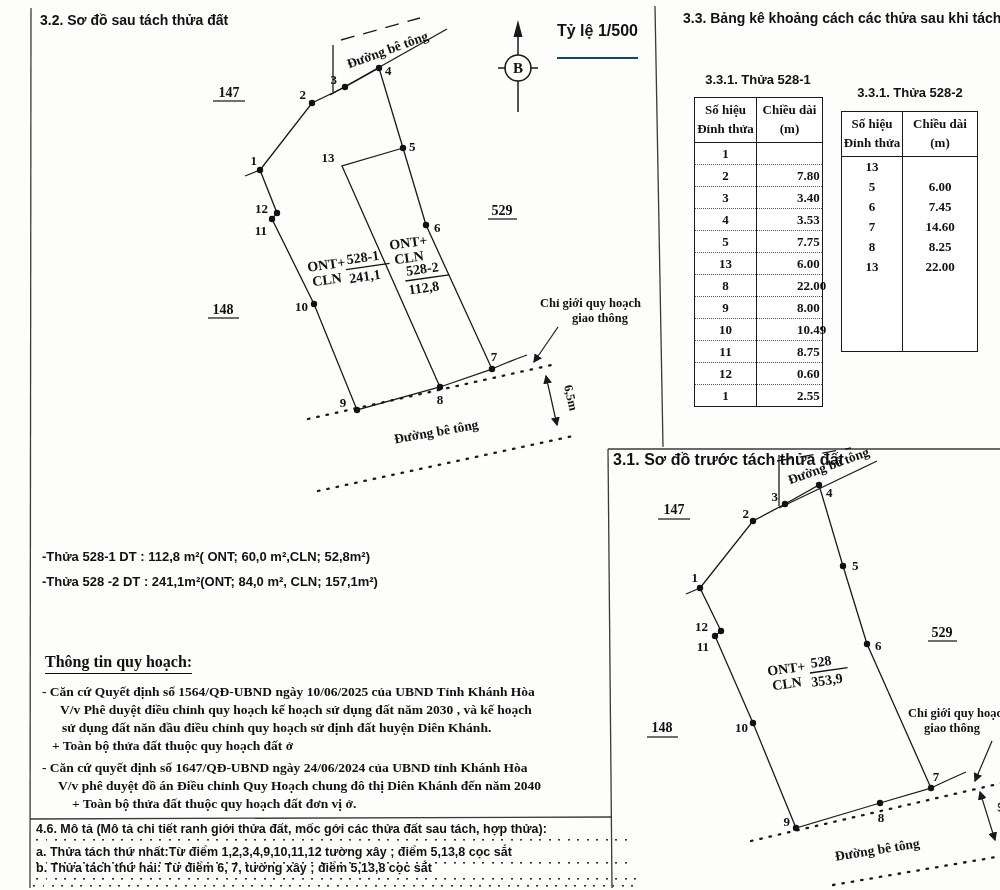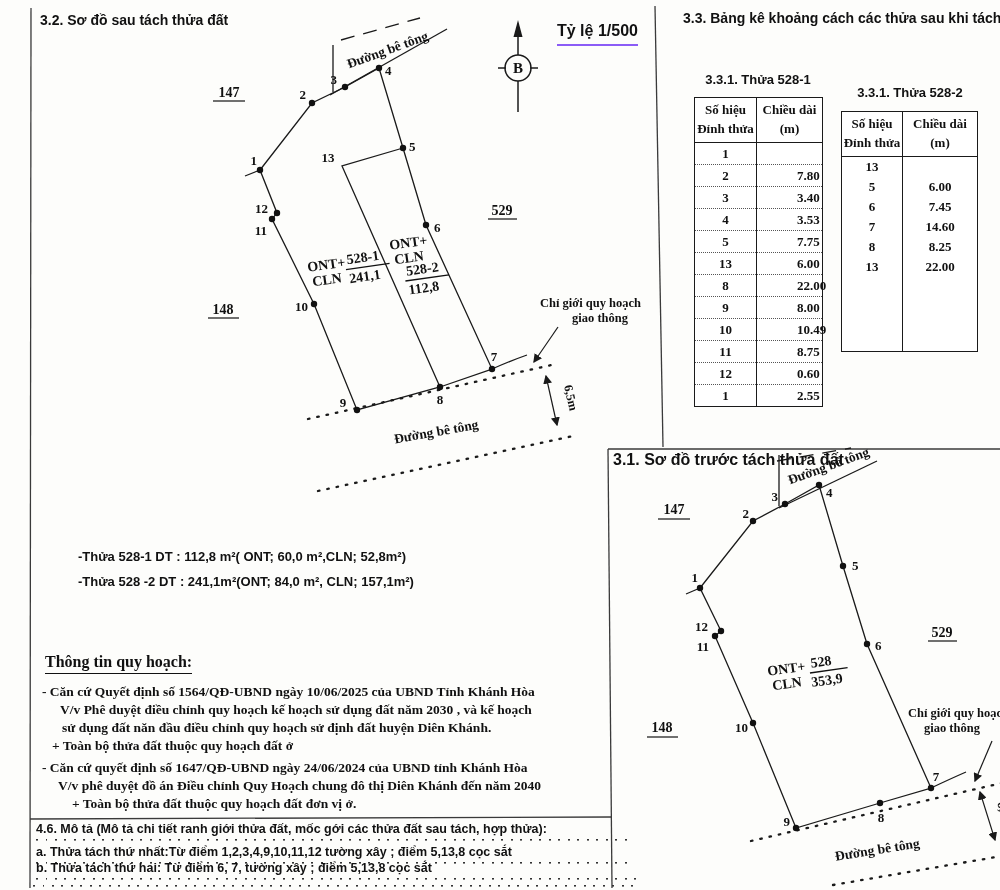--- a/index.html
+++ b/index.html
@@ -2,22 +2,22 @@
 <html><head>
 <meta charset="utf-8">
 <style>
   html,body{margin:0;padding:0;}
   body{width:1000px;height:890px;position:relative;overflow:hidden;background:#fdfdfb;color:#111;
        font-family:"Liberation Sans",sans-serif;}
   .abs{position:absolute;}
   .nowrap{white-space:nowrap;}
   .sec-title{font:bold 14px "Liberation Sans",sans-serif;}
   .tbl-title{font:bold 13px "Liberation Sans",sans-serif;text-align:center;}
-  .scale{font:bold 16px "Liberation Sans",sans-serif;border-bottom:2px solid #8b5cf6;padding-bottom:4px;}
-  .area-line{font:bold 13px "Liberation Sans",sans-serif;white-space:nowrap;margin-left:36px;}
+  .scale{font:bold 16px "Liberation Sans",sans-serif;border-bottom:2px solid #0c4a6e;padding-bottom:17px;}
+  .area-line{font:bold 13px "Liberation Sans",sans-serif;white-space:nowrap;}
   .plan-head{font:bold 16px "Liberation Serif",serif;border-bottom:1.6px solid #111;padding-bottom:2px;display:inline-block;}
   .plan-line{font:bold 13.5px "Liberation Serif",serif;white-space:nowrap;}
   .dotrow{position:absolute;white-space:nowrap;font:bold 12.5px "Liberation Sans",sans-serif;height:16px;
           padding-bottom:3px;
           background:repeating-linear-gradient(90deg,#333 0 1.6px,transparent 1.6px 9.5px) left bottom / 100% 1.6px no-repeat;}
   
   .ktable{border-collapse:collapse;table-layout:fixed;font:bold 13px "Liberation Serif",serif;background:#fff;}
   .ktable,.ktable th{border:1.5px solid #1a1a1a;}
   .ktable th{border-left:none;border-right:none;border-top:none;}
   .ktable .c2{border-left:1.4px solid #1a1a1a;}

